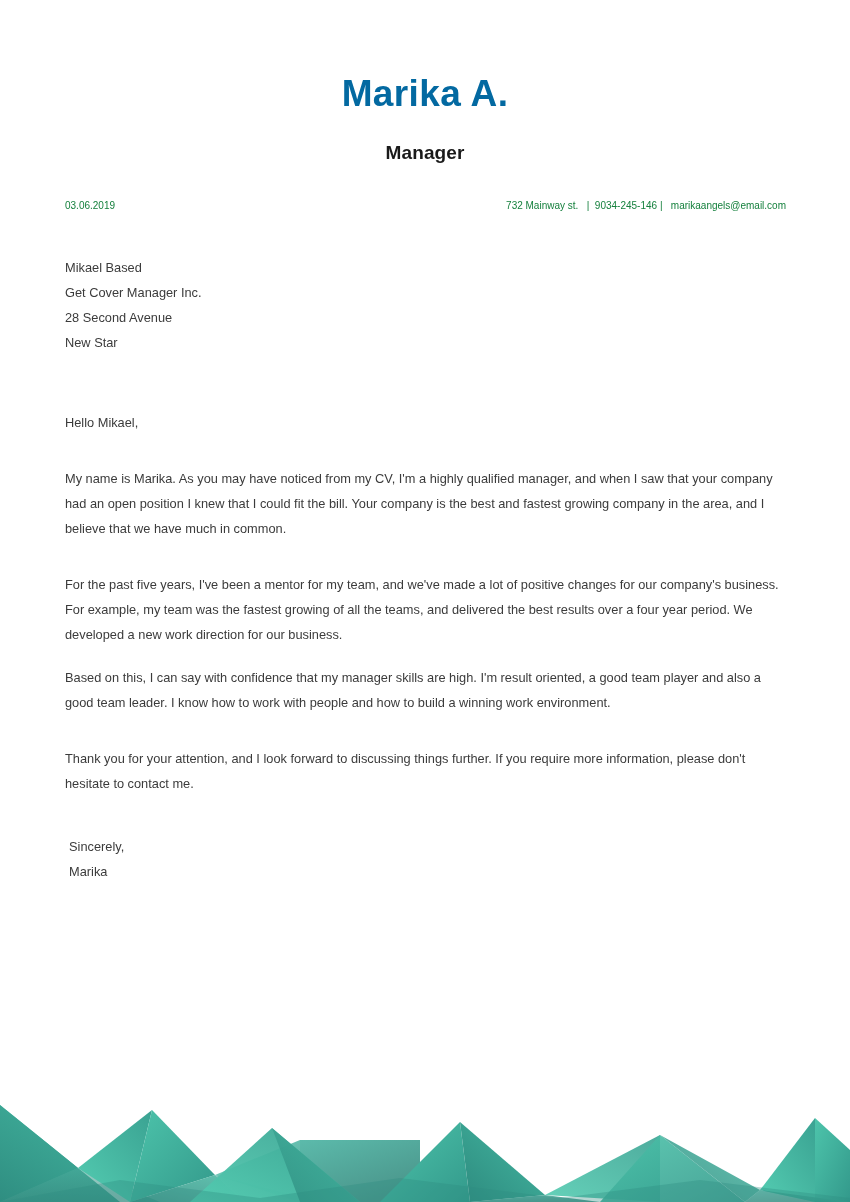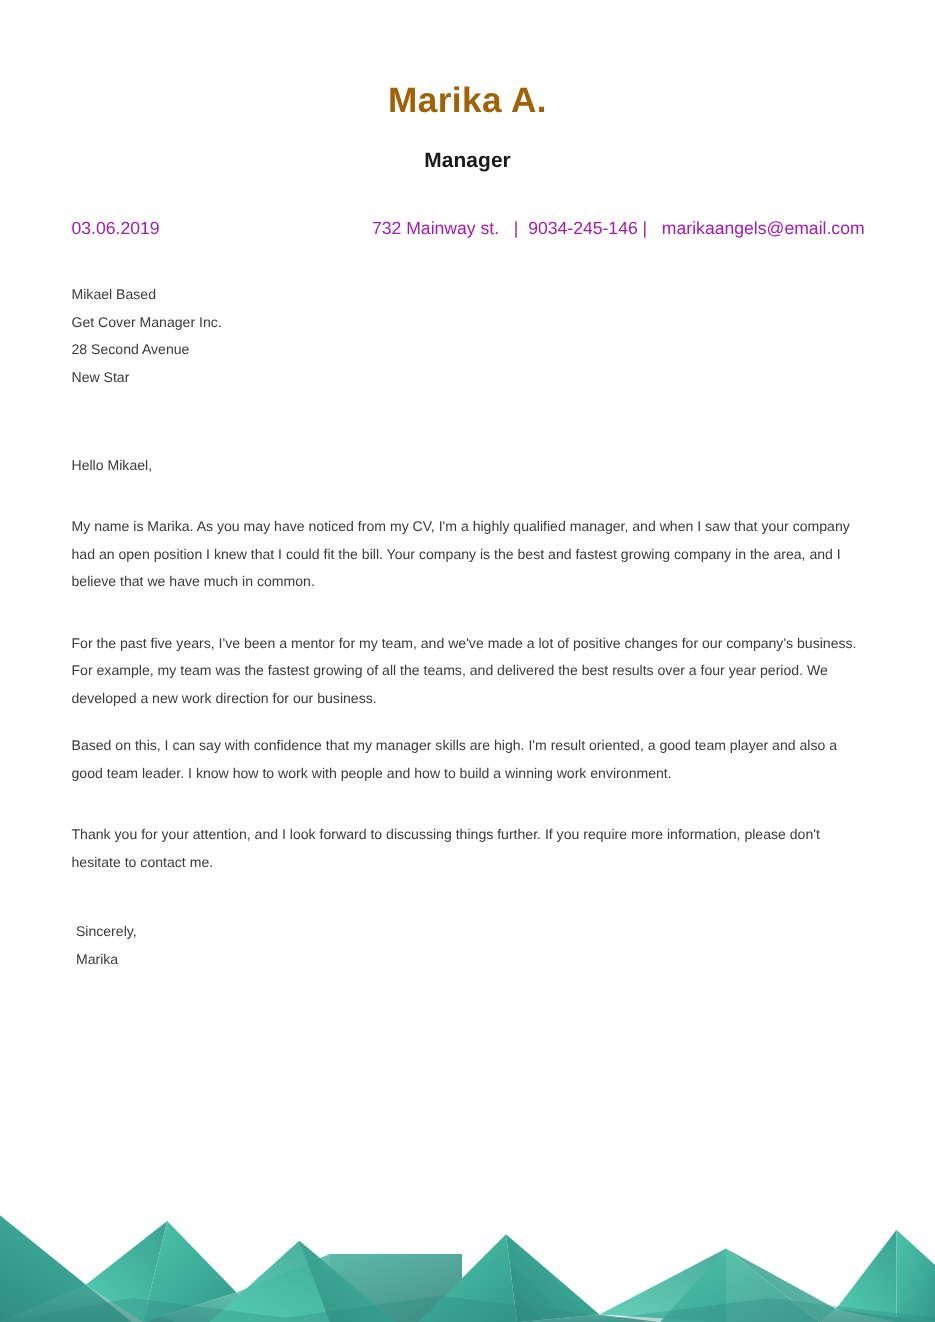--- a/index.html
+++ b/index.html
@@ -21,23 +21,23 @@
     height: 1202px;
     background: #ffffff;
   }
 
   
   .header {
     text-align: center;
     padding-top: 74px;
   }
   .name {
-    font-size: 32px;
+    font-size: 37px;
     font-weight: bold;
-    color: #a16207;
+    color: #0369a1;
     letter-spacing: 0.4px;
     line-height: 1.1;
     margin: 0;
   }
   .job-title {
     font-size: 19px;
     font-weight: bold;
     color: #1a1a1a;
     margin: 0;
     padding-top: 27px;
@@ -46,22 +46,22 @@
 
   
   .contact-row {
     position: absolute;
     left: 65px;
     right: 64px;
     top: 200px;
     display: flex;
     justify-content: space-between;
     align-items: center;
-    font-size: 16px;
-    color: #a21caf;
+    font-size: 10px;
+    color: #15803d;
   }
   .contact-right {
     white-space: pre;
   }
 
   
   .content {
     position: absolute;
     left: 65px;
     top: 255px;

